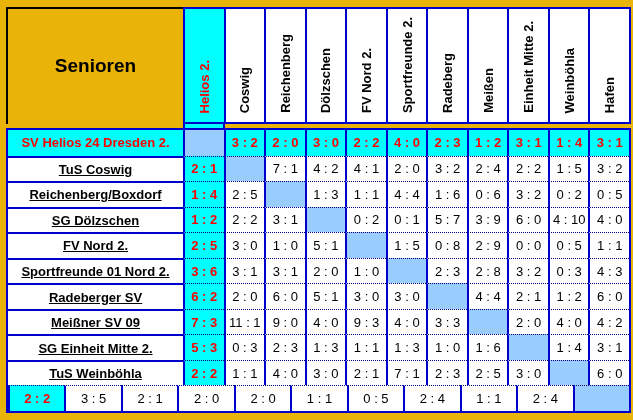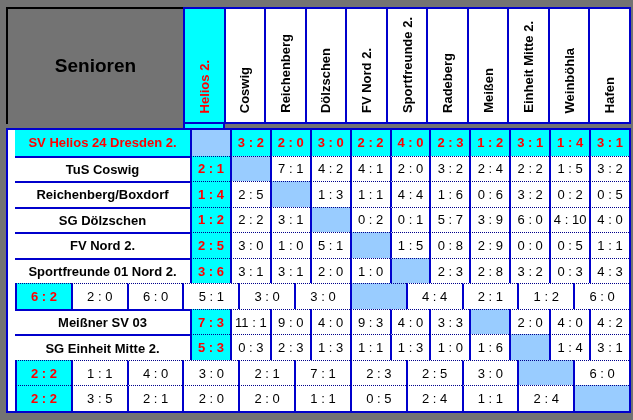--- a/index.html
+++ b/index.html
@@ -1,21 +1,21 @@
 <!DOCTYPE html>
 <html><head>
 <meta charset="utf-8">
 <style>
   * { box-sizing: border-box; margin: 0; padding: 0; }
   html, body { background: #ffffff; }
   body { font-family: "Liberation Sans", sans-serif; }
   #stage {
     position: relative;
     width: 633px; height: 420px;
-    background: #737373;
+    background: #eab308;
     overflow: hidden;
   }
   
   #title-block {
     position: absolute; left: 6px; top: 7px;
     width: 177px; height: 117px;
     border-left: 2px solid #000000;
     border-top: 2px solid #000000;
     display: flex; flex-direction: column;
     justify-content: center; align-items: center;
@@ -56,39 +56,39 @@
     border-right: 2px solid #0000cc;
   }
   
   #data-table {
     position: absolute; left: 6px; top: 128px;
     width: 625px; height: 285px;
     border: 2px solid #0000cc;
     display: flex; flex-direction: column;
     background: #ffffff;
   }
-  .trow { flex: 1; display: flex; min-height: 0; padding-left: 7px; }
+  .trow { flex: 1; display: flex; min-height: 0; }
   .lcell {
     flex: 0 0 175px;
     display: flex; align-items: center; justify-content: center;
     font-weight: bold; font-size: 13px; color: #000000;
     background: #ffffff;
   }
   .lcell.hl { background: #00ffff; color: #ff0000; }
   .dcell {
     flex: 1;
     border-left: 2px solid #0000cc;
     display: flex; align-items: center; justify-content: center;
     font-size: 13px; color: #000000;
     white-space: nowrap;
     background: #ffffff;
   }
   .dcell.accent { background: #00ffff; color: #ff0000; font-weight: bold; }
   .dcell.diag { background: #99ccff; }
-  .trow + .trow .lcell { border-top: 2px solid #0000cc; }
+  .trow + .trow .lcell { border-top: 2px solid #0000cc; text-decoration: underline; }
   .trow + .trow .dcell { border-top: 1px dotted #00008b; }
 </style>
 </head>
 <body>
 
 <div id="stage">
 
   <div id="title-block">
     <div>Senioren</div>
   </div>
@@ -210,34 +210,35 @@
         <div class="dcell">2 : 0</div>
         <div class="dcell">1 : 0</div>
         <div class="dcell diag"></div>
         <div class="dcell">2 : 3</div>
         <div class="dcell">2 : 8</div>
         <div class="dcell">3 : 2</div>
         <div class="dcell">0 : 3</div>
         <div class="dcell">4 : 3</div>
       </div>
       <div class="trow">
+        <div class="lcell">Radeberger SV</div>
         <div class="dcell accent">6 : 2</div>
         <div class="dcell">2 : 0</div>
         <div class="dcell">6 : 0</div>
         <div class="dcell">5 : 1</div>
         <div class="dcell">3 : 0</div>
         <div class="dcell">3 : 0</div>
         <div class="dcell diag"></div>
         <div class="dcell">4 : 4</div>
         <div class="dcell">2 : 1</div>
         <div class="dcell">1 : 2</div>
         <div class="dcell">6 : 0</div>
       </div>
       <div class="trow">
-        <div class="lcell">Meißner SV 03</div>
+        <div class="lcell">Meißner SV 09</div>
         <div class="dcell accent">7 : 3</div>
         <div class="dcell">11 : 1</div>
         <div class="dcell">9 : 0</div>
         <div class="dcell">4 : 0</div>
         <div class="dcell">9 : 3</div>
         <div class="dcell">4 : 0</div>
         <div class="dcell">3 : 3</div>
         <div class="dcell diag"></div>
         <div class="dcell">2 : 0</div>
         <div class="dcell">4 : 0</div>
@@ -251,20 +252,21 @@
         <div class="dcell">1 : 3</div>
         <div class="dcell">1 : 1</div>
         <div class="dcell">1 : 3</div>
         <div class="dcell">1 : 0</div>
         <div class="dcell">1 : 6</div>
         <div class="dcell diag"></div>
         <div class="dcell">1 : 4</div>
         <div class="dcell">3 : 1</div>
       </div>
       <div class="trow">
+        <div class="lcell">TuS Weinböhla</div>
         <div class="dcell accent">2 : 2</div>
         <div class="dcell">1 : 1</div>
         <div class="dcell">4 : 0</div>
         <div class="dcell">3 : 0</div>
         <div class="dcell">2 : 1</div>
         <div class="dcell">7 : 1</div>
         <div class="dcell">2 : 3</div>
         <div class="dcell">2 : 5</div>
         <div class="dcell">3 : 0</div>
         <div class="dcell diag"></div>

